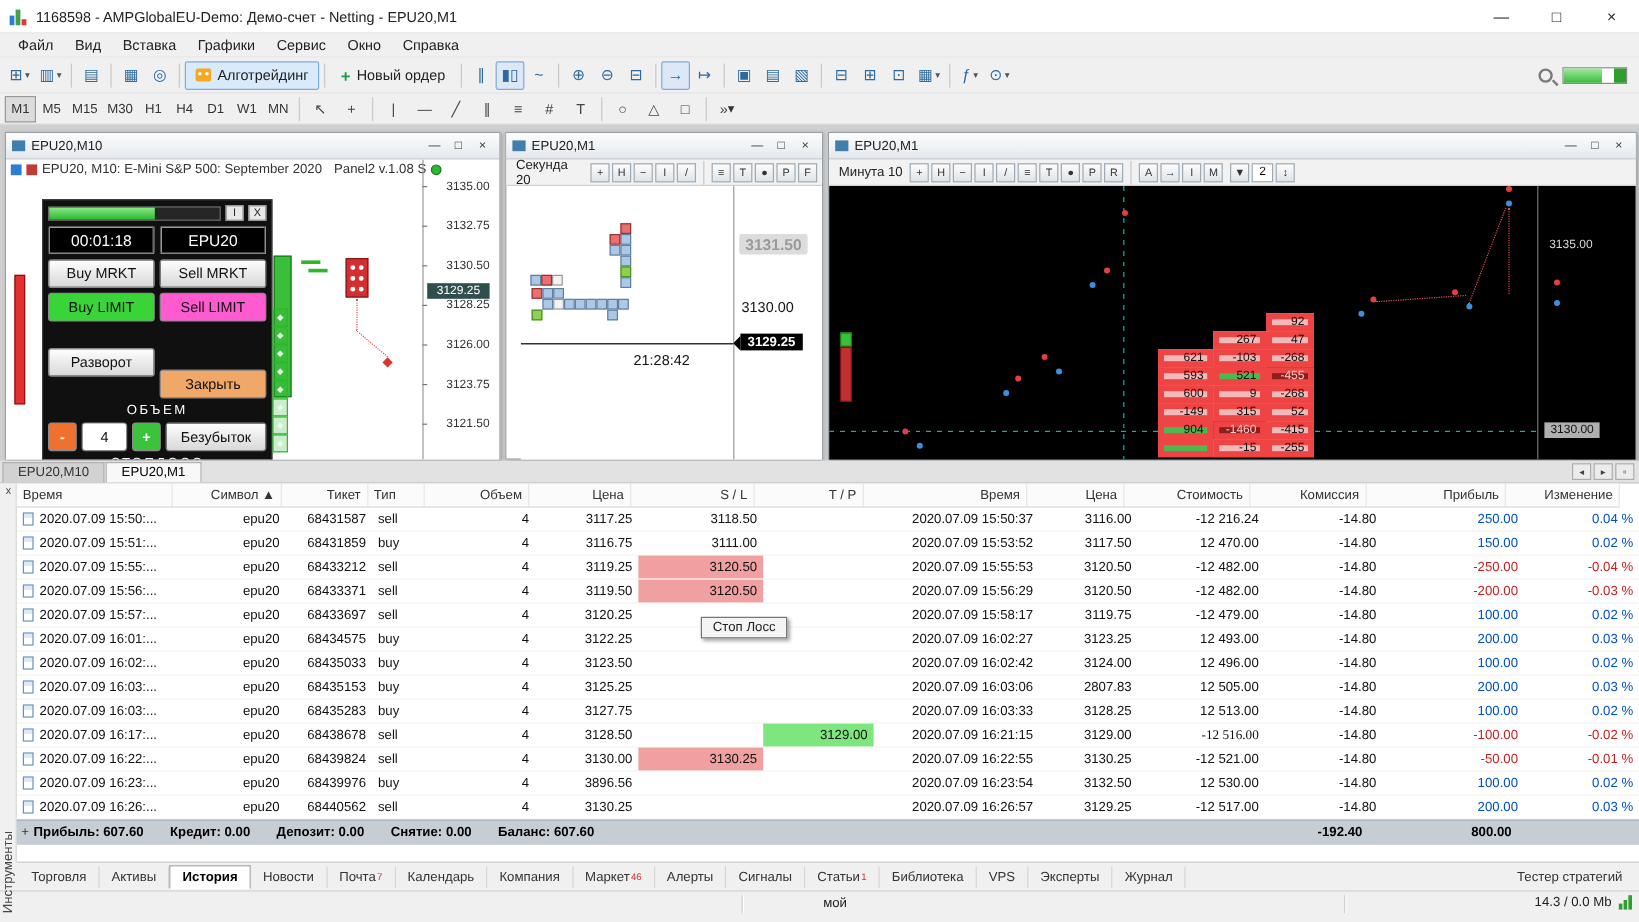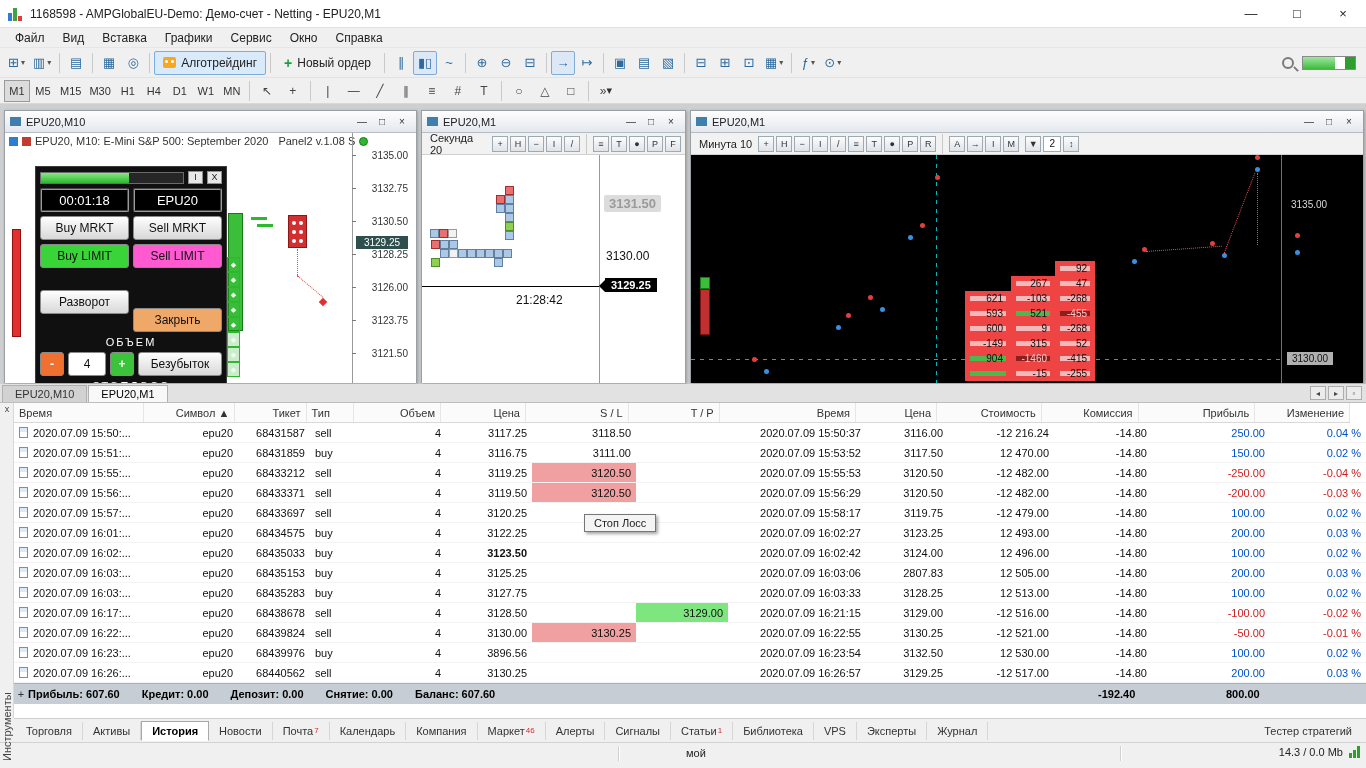--- a/index.html
+++ b/index.html
@@ -462,21 +462,21 @@
           <span class="mini-btn">−</span>
           <span class="mini-btn">I</span>
           <span class="mini-btn">/</span>
           <span class="tsep"></span>
           <span class="mini-btn">≡</span>
           <span class="mini-btn">T</span>
           <span class="mini-btn">●</span>
           <span class="mini-btn">P</span>
           <span class="mini-btn">F</span>
         </div>
-      <div class="cw-body" style="height:228px;" id="midbody">
+      <div class="cw-body" style="height:228px;margin-left:12px;" id="midbody">
         <div class="axis-sep" style="left:177px;"></div>
         <div class="ghostprice" style="left:182px;top:40px;">3131.50</div>
         <div class="plainprice" style="left:184px;top:94px;">3130.00</div>
         <div class="curline" style="left:0;top:131px;width:177px;"></div>
         <div class="curbadge" style="left:183px;top:123px;">3129.25</div>
         <div class="timelab" style="left:94px;top:138px;">21:28:42</div>
         <div id="midsquares">
             <div class="sq r" style="left: 83px; top: 31px;"></div>
             <div class="sq b" style="left: 83px; top: 40px;"></div>
             <div class="sq b" style="left: 83px; top: 49px;"></div>
@@ -724,21 +724,21 @@
           <span class="td right" style="width: 98px;">-14.80</span>
           <span class="td right pos" style="width: 118px;">200.00</span>
           <span class="td right pos" style="width: 96px;">0.03 %</span>
         </div>
         <div class="trow">
           <span class="td" style="width: 132px;"><span class="docicon"></span>2020.07.09 16:02:...</span>
           <span class="td right" style="width: 92px;">epu20</span>
           <span class="td right" style="width: 72px;">68435033</span>
           <span class="td" style="width: 48px;">buy</span>
           <span class="td right" style="width: 88px;">4</span>
-          <span class="td right" style="width: 86px; font-weight: bold;">3123.50</span>
+          <span class="td right" style="width: 86px;">3123.50</span>
           <span class="td right" style="width: 104px;"></span>
           <span class="td right" style="width: 92px;"></span>
           <span class="td right" style="width: 138px;">2020.07.09 16:02:42</span>
           <span class="td right" style="width: 82px;">3124.00</span>
           <span class="td right" style="width: 106px;">12 496.00</span>
           <span class="td right" style="width: 98px;">-14.80</span>
           <span class="td right pos" style="width: 118px;">100.00</span>
           <span class="td right pos" style="width: 96px;">0.02 %</span>
         </div>
         <div class="trow">
@@ -777,21 +777,21 @@
           <span class="td" style="width: 132px;"><span class="docicon"></span>2020.07.09 16:17:...</span>
           <span class="td right" style="width: 92px;">epu20</span>
           <span class="td right" style="width: 72px;">68438678</span>
           <span class="td" style="width: 48px;">sell</span>
           <span class="td right" style="width: 88px;">4</span>
           <span class="td right" style="width: 86px;">3128.50</span>
           <span class="td right" style="width: 104px;"></span>
           <span class="td right tphit" style="width: 92px;">3129.00</span>
           <span class="td right" style="width: 138px;">2020.07.09 16:21:15</span>
           <span class="td right" style="width: 82px;">3129.00</span>
-          <span class="td right" style="width: 106px;">-12 516.00</span>
+          <span class="td right" style="width: 106px; font-family: Liberation Serif, serif;">-12 516.00</span>
           <span class="td right" style="width: 98px;">-14.80</span>
           <span class="td right neg" style="width: 118px;">-100.00</span>
           <span class="td right neg" style="width: 96px;">-0.02 %</span>
         </div>
         <div class="trow">
           <span class="td" style="width: 132px;"><span class="docicon"></span>2020.07.09 16:22:...</span>
           <span class="td right" style="width: 92px;">epu20</span>
           <span class="td right" style="width: 72px;">68439824</span>
           <span class="td" style="width: 48px;">sell</span>
           <span class="td right" style="width: 88px;">4</span>

